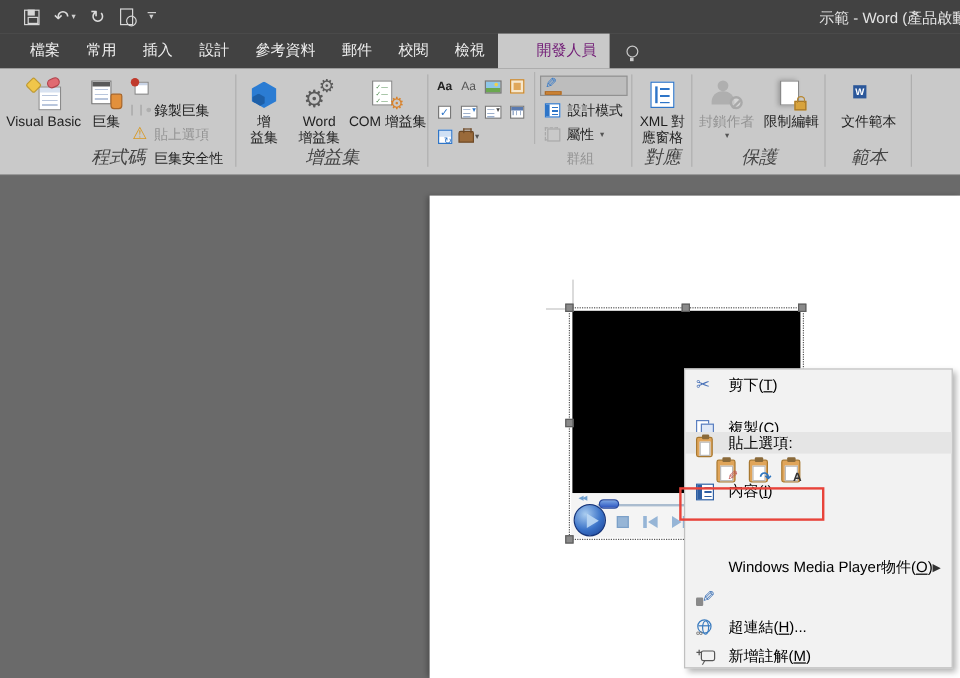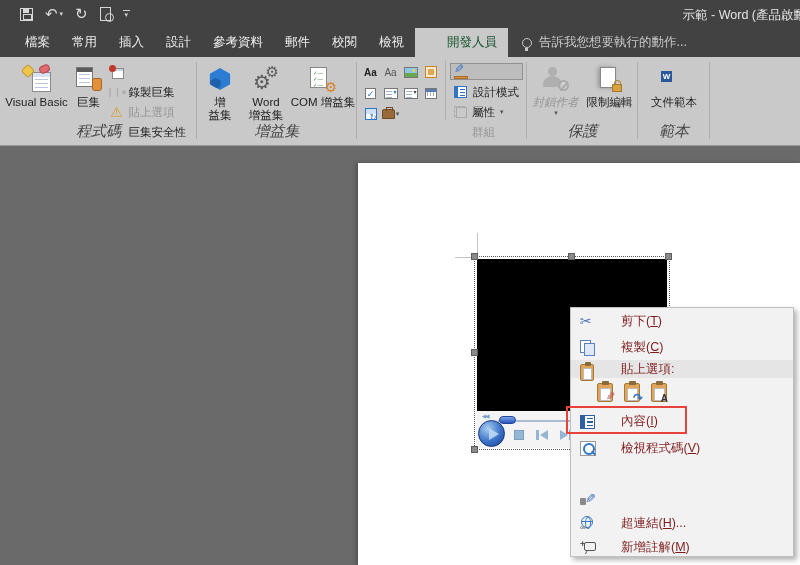--- a/index.html
+++ b/index.html
@@ -18,21 +18,21 @@
   .i-preview { width:11px; height:14px; border:1.3px solid #d6d6d6; background:#424242; position:relative; }
   .i-preview::after { content:""; position:absolute; right:-4px; bottom:-2px; width:7px; height:7px; border:1.6px solid #d6d6d6; border-radius:50%; }
   .i-qatmore { display:flex; flex-direction:column; align-items:center; color:#cfcfcf; }
   .i-qatmore .bar { width:7px; height:1.5px; background:#cfcfcf; margin-bottom:1px; }
   .i-qatmore .v { font-size:7px; line-height:6px; }
   .doc-title { position:absolute; right:-6px; top:7px; color:#e4e4e4; font-size:12.5px; white-space:nowrap; }
 
   
   .tabrow { position:absolute; left:0; top:28px; width:800px; height:29px; background:#424242; display:flex; align-items:stretch; padding-left:14px; }
   .tab { display:flex; align-items:center; padding:0 11px; font-size:12.5px; color:#efefef; white-space:nowrap; }
-  .tab.selected { background:#c9c9c9; color:#14532d;padding-left:32px; }
+  .tab.selected { background:#c9c9c9; color:#701a75;padding-left:32px; }
   .tellme { display:flex; align-items:center; margin-left:14px; color:#c9c9c9; font-size:12.5px; gap:7px; white-space:nowrap; }
   .i-bulb { width:10px; height:10px; border:1.4px solid #c9c9c9; border-radius:50%; position:relative; }
   .i-bulb::after { content:""; position:absolute; left:2.2px; bottom:-4px; width:3px; height:3px; background:#c9c9c9; }
 
   
   .ribbon { position:absolute; left:0; top:57px; width:800px; height:89px; background:#c9c9c9; border-bottom:1px solid #999; display:flex; }
   .rgroup { position:relative; height:100%; flex:none; display:flex; justify-content:center; align-items:flex-start; padding-top:3px; }
   .rgroup::after { content:""; position:absolute; right:0; top:5px; bottom:6px; width:1px; background:#aeaeae; }
   .glabel { position:absolute; bottom:4px; left:0; right:0; text-align:center; font-size:15px; color:#444;font-style:italic; }
   .bigbtn { display:flex; flex-direction:column; align-items:center; flex:none; padding-top:2px; }
@@ -141,21 +141,21 @@
   .stopbtn { position:absolute; left:38px; top:19px; width:10px; height:10px; background:#96b5d6; border:1px solid #7ba0c8; }
   .tribar { position:absolute; display:flex; align-items:center; gap:1px; top:19px; }
   .tribar .b { width:2.5px; height:10px; background:#96b5d6; }
   .tri-l { width:0; height:0; border-right:8px solid #96b5d6; border-top:5px solid transparent; border-bottom:5px solid transparent; }
   .tri-r { width:0; height:0; border-left:8px solid #96b5d6; border-top:5px solid transparent; border-bottom:5px solid transparent; }
 
   
   .cmenu { position:absolute; left:570px; top:161px; width:224px; height:250px; background:#f2f2f2; border:1px solid #c0c0c0; box-shadow:3px 3px 5px rgba(0,0,0,.3); z-index:10; }
   .mrow { position:absolute; left:0; right:0; display:flex; align-items:center; padding-left:9px; }
   .mico { width:27px; flex:none; display:flex; align-items:center; justify-content:flex-start; }
-  .mlabel { font-size:12.5px; color:#7f1d1d; white-space:nowrap;margin-left:14px; }
+  .mlabel { font-size:12.5px; color:#000000; white-space:nowrap; }
   .subarrow { position:absolute; right:9px; font-size:9px; color:#333; }
   .hdr-bg { background:#e5e5e5; }
   .mi-cut { font-family:"DejaVu Sans",sans-serif; font-size:14px; color:#4a72b8; }
   .mi-copy { position:relative; width:14px; height:15px; }
   .mi-copy::before { content:""; position:absolute; left:0; top:0; width:9px; height:11px; background:#fff; border:1px solid #5b7fc0; }
   .mi-copy::after { content:""; position:absolute; left:4px; top:3px; width:9px; height:11px; background:#dfe8f6; border:1px solid #5b7fc0; }
   .clip { position:relative; width:14px; height:17px; background:#e0a55a; border:1px solid #a87830; border-radius:2px; }
   .clip::before { content:""; position:absolute; left:3.5px; top:-2.5px; width:6px; height:4px; background:#8a6a3a; border-radius:1px; }
   .clip .pg { position:absolute; left:2px; top:3.5px; width:9px; height:12px; background:#fff; border:1px solid #bbb; }
   .pclip { position:relative; width:16px; height:19px; background:#e0a55a; border:1px solid #a87830; border-radius:2px; }
@@ -218,21 +218,20 @@
   <span class="tab">常用</span>
   <span class="tab">插入</span>
   <span class="tab">設計</span>
   <span class="tab">參考資料</span>
   <span class="tab">郵件</span>
   <span class="tab">校閱</span>
   <span class="tab">檢視</span>
   <span class="tab selected">開發人員</span>
   <span class="tellme">
     <span class="i-bulb"></span>
-    <span>告訴我您想要執行的動作...</span>
   </span>
 </div>
 
 <div class="ribbon">
 
   <div class="rgroup" style="width:197px;">
     <div class="bigbtn" style="width:68px;">
       <span class="bicon">
           <span class="ic-vb">
             <span class="sheet"></span>
@@ -368,23 +367,35 @@
       <div class="sbtn disabled">
         <span class="sicon">
             <span class="ic-groupm"></span>
           </span>
         <span class="slabel">群組</span>
         <span class="dd">▾</span>
       </div>
     </div>
   </div>
 
+  <div class="rgroup" style="width:50px;">
+    <div class="bigbtn" style="width:46px;">
+      <span class="bicon">
+          <span class="ic-xml"></span>
+        </span>
+      <span class="blabel">
+          <span style="display:block;">XML 對</span>
+          <span style="display:block;">應窗格</span>
+        </span>
+    </div>
+    <span class="glabel">對應</span>
+  </div>
 
   <div class="rgroup" style="width:111px;">
-    <div class="bigbtn disabled" style="width:54px;font-style:italic;">
+    <div class="bigbtn disabled" style="width:54px;">
       <span class="bicon">
           <span class="ic-person">
             <span class="head"></span>
             <span class="body"></span>
             <span class="no"></span>
           </span>
         </span>
       <span class="blabel">
           <span style="display:block;">封鎖作者</span>
         </span>
@@ -449,21 +460,21 @@
     <span class="handle" style="left:-4px; top:189px;"></span>
   </div>
 
   <div class="cmenu">
     <div class="mrow" style="top:0; height:26px;">
       <span class="mico">
           <span class="mi-cut">✂</span>
         </span>
       <span class="mlabel">剪下(<u>T</u>)</span>
     </div>
-    <div class="mrow" style="top:26px; height:26px;">
+    <div class="mrow" style="top:36px; height:26px;">
       <span class="mico">
           <span class="mi-copy"></span>
         </span>
       <span class="mlabel">複製(<u>C</u>)</span>
     </div>
     <div class="mrow hdr-bg" style="top:52px; height:18px;">
       <span class="mico" style="margin-top:6px;">
           <span class="clip">
             <span class="pg"></span>
           </span>
@@ -477,31 +488,30 @@
         </span>
       <span class="pclip">
           <span class="pg"></span>
           <span class="ov-arrow">↷</span>
         </span>
       <span class="pclip">
           <span class="pg"></span>
           <span class="ov-a">A</span>
         </span>
     </div>
-    <div class="mrow" style="top:100px; height:27px;">
+    <div class="mrow" style="top:88px; height:27px;">
       <span class="mico">
           <span class="mi-props"></span>
         </span>
       <span class="mlabel">內容(<u>I</u>)</span>
     </div>
-    <div class="mrow" style="top:127px; height:26px;">
-      <span class="mico">
-          <span class="mi-code"></span>
-        </span>
-      <span class="mlabel">檢視程式碼(<u>V</u>)</span>
+    <div class="mrow" style="top:153px; height:25px;">
+      <span class="mico"></span>
+      <span class="mlabel">Windows Media Player物件(<u>O</u>)</span>
+      <span class="subarrow">▶</span>
     </div>
     <div class="mrow" style="top:178px; height:25px;">
       <span class="mico">
           <span class="mi-format">
             <span class="ink"></span>
             <span class="nib">✎</span>
           </span>
         </span>
     </div>
     <div class="mrow" style="top:203px; height:25px;">

